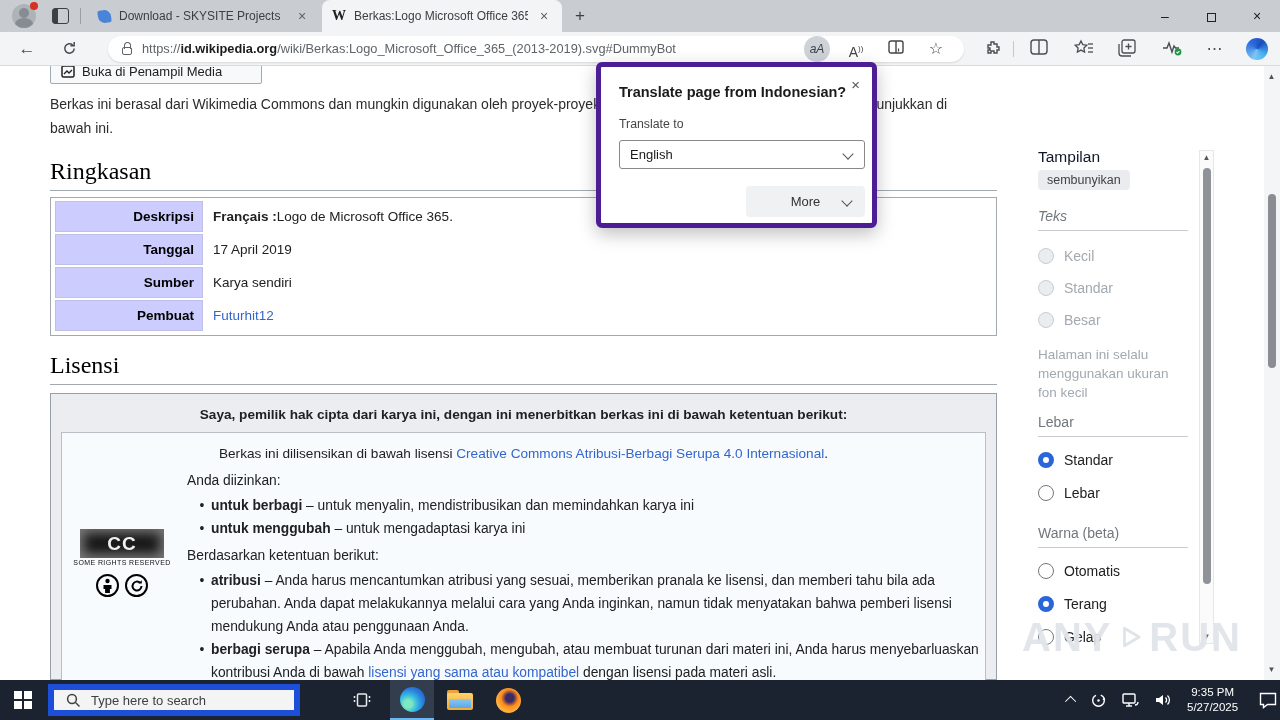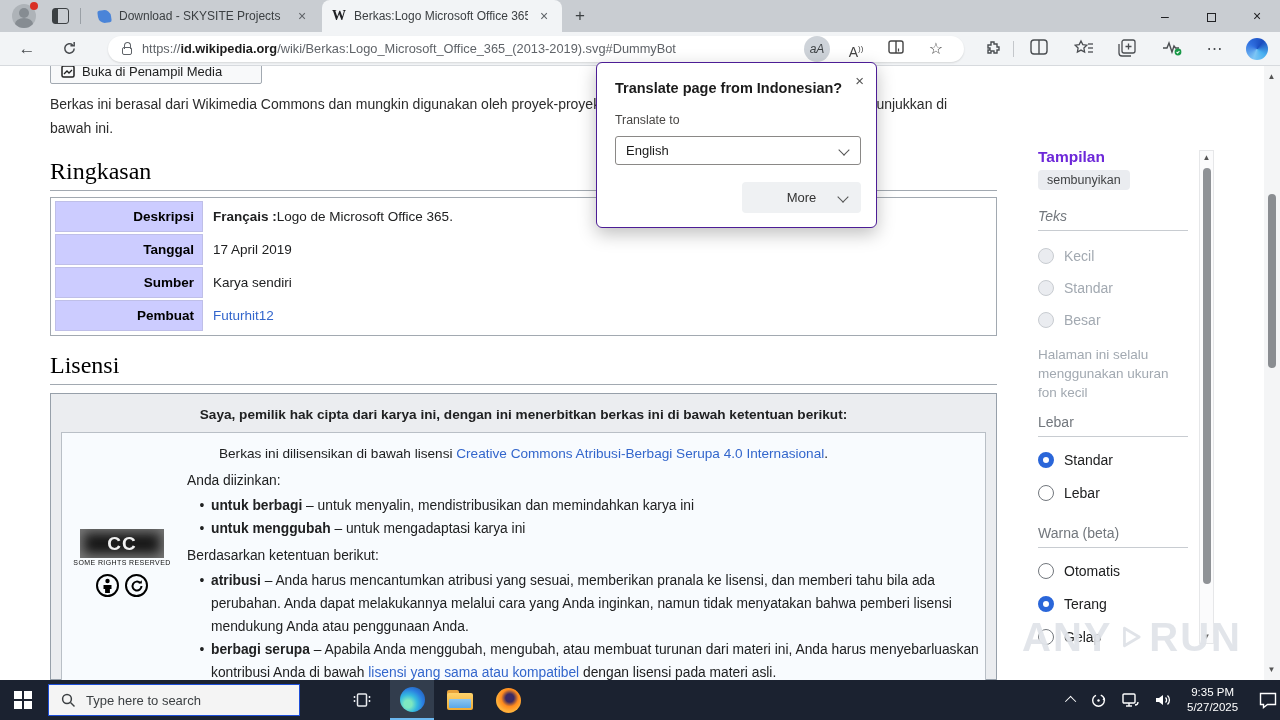--- a/index.html
+++ b/index.html
@@ -64,56 +64,56 @@
   .ccicons { margin-top:8px; display:flex; justify-content:center; gap:6px; }
   .ccring { width:23px; height:23px; border:2.2px solid #000; border-radius:50%; display:flex; align-items:center; justify-content:center; }
   .lic-text { position:absolute; left:125px; top:36px; width:795px; font-size:13.8px; color:#202122; line-height:23px; }
   .bullets { margin:2px 0 4px 6px; }
   .bullet-row { display:flex; }
   .bullet-dot { width:18px; text-align:center; flex:0 0 18px; }
   .term { font-weight:bold; }
 
   
   .sidepanel { left:1038px; top:148px; width:158px; height:520px; }
-  .sp-title { font-size:15.5px; font-weight:bold; color:#6d28d9; }
+  .sp-title { font-size:15.5px; font-weight:normal; color:#0f172a; }
   .hide-btn { position:absolute; left:0; top:22px; background:#eaecf0; border-radius:4px; padding:3px 9px; font-size:12.5px; color:#404244; }
   .sp-section { position:absolute; left:0; width:150px; font-size:14px; color:#72777d; border-bottom:1px solid #c8ccd1; padding-bottom:6px; }
   .radio-row { position:absolute; left:0; display:flex; align-items:center; gap:10px; font-size:14px; color:#202122; }
   .radio { width:16px; height:16px; border-radius:50%; background:#fff; border:1.5px solid #72777d; flex:0 0 16px; }
   .radio.sel { border:5px solid #2a66d9; }
   .radio.dis { border:1px solid #c8ccd1; background:#eaecf0; }
   .radio-row.dis { color:#a2a9b1; }
   .sp-note { position:absolute; left:0; width:150px; font-size:13.5px; line-height:19px; color:#a2a9b1; }
 
   
   .inner-sb { left:1199px; top:150px; width:15px; height:494px; background:#fbfbfc; border:1px solid #e6e7e9; }
   .inner-sb .thumb { position:absolute; left:3px; top:17px; width:8px; height:416px; border-radius:4px; background:#8f9296; }
   .sb-arrow { position:absolute; left:0; width:13px; text-align:center; font-size:8px; color:#555; }
   .outer-sb { left:1264px; top:66px; width:16px; height:614px; background:#f4f5f6; }
   .outer-sb .thumb { position:absolute; left:4px; top:128px; width:8px; height:174px; border-radius:4px; background:#8a8d91; }
 
   
-  .popup { left:596px; top:62px; width:281px; height:166px; background:#fff; border:1px solid #4c1d95; border-radius:6px; box-shadow:0 6px 18px rgba(0,0,0,.25); z-index:30; }
+  .popup { left:596px; top:62px; width:281px; height:166px; background:#fff; border:5px solid #4c1d95; border-radius:6px; box-shadow:0 6px 18px rgba(0,0,0,.25); z-index:30; }
   .popup-title { position:absolute; left:18px; top:17px; font-size:14.5px; font-weight:bold; color:#1b1b1b; }
   .popup-close { position:absolute; right:12px; top:9px; font-size:15px; color:#555; }
   .popup-label { position:absolute; left:18px; top:50px; font-size:12.3px; color:#484644; }
   .popup-select { position:absolute; left:18px; top:73px; width:246px; height:29px; border:1px solid #8a8886; border-radius:3px; font-size:13px; color:#1b1b1b; line-height:27px; padding-left:10px; background:#fff; }
   .chev { position:absolute; width:8px; height:8px; border-right:1.6px solid #555; border-bottom:1.6px solid #555; transform:rotate(45deg); }
   .btn-translate { position:absolute; left:18px; top:119px; width:119px; height:31px; background:#1071cb; border-radius:4px; color:#fff; font-size:13px; text-align:center; line-height:31px; }
   .btn-more { position:absolute; left:145px; top:119px; width:119px; height:31px; background:#eff1f3; border-radius:4px; color:#333; font-size:13px; text-align:center; line-height:31px; }
 
   
   .watermark { left:1022px; top:604px; width:220px; height:66px; z-index:40; display:flex; align-items:center; gap:6px; pointer-events:none; }
   .wm-text { font-size:40px; font-weight:bold; letter-spacing:2px; color:rgba(203,208,216,.55); text-shadow:0 0 1px rgba(255,255,255,.9); }
 
   
   .taskbar { left:0; top:680px; width:1280px; height:40px; background:#1b2230; z-index:50; }
   .startgrid { left:14px; top:11px; width:18px; height:18px; display:grid; grid-template-columns:8px 8px; grid-template-rows:8px 8px; gap:2px; }
   .startgrid div { background:#fff; }
-  .tb-search { left:48px; top:4px; width:252px; height:32px; background:#f4f4f4; border:1px solid #1d4ed8; display:flex; align-items:center; gap:10px; padding-left:12px; font-size:13px; color:#3c4043; }
+  .tb-search { left:48px; top:4px; width:252px; height:32px; background:#f4f4f4; border:6px solid #1d4ed8; display:flex; align-items:center; gap:10px; padding-left:12px; font-size:13px; color:#3c4043; }
   .tb-app { top:0; width:44px; height:40px; display:flex; align-items:center; justify-content:center; }
   .tb-app.active { background:#323d4d; border-bottom:2px solid #6cb8f0; }
   .edge-logo { width:25px; height:25px; border-radius:50%; background:radial-gradient(circle at 32% 68%, #7ee8c0 0 16%, #35b9e0 38%, #2b7de0 62%, #1b4f9e 100%); }
   .folder { position:relative; width:26px; height:20px; }
   .folder .back { position:absolute; left:0; top:0; width:12px; height:5px; background:#e8a33b; border-radius:2px 2px 0 0; }
   .folder .front { position:absolute; left:0; top:3px; width:26px; height:17px; background:linear-gradient(#ffd36b,#f0ab35); border-radius:2px; }
   .folder .clip { position:absolute; left:2px; top:9px; width:22px; height:9px; background:linear-gradient(#8ec7f0,#5aa7e8); border-radius:1px; }
   .firefox { width:25px; height:25px; border-radius:50%; background:radial-gradient(circle at 55% 40%, #3b2a63 0 20%, #ff8a1d 42%, #ffb43c 68%, #e8551d 100%); }
   .tray { top:0; height:40px; display:flex; align-items:center; gap:14px; color:#fff; }
   .chev-up { width:8px; height:8px; border-left:1.6px solid #fff; border-top:1.6px solid #fff; transform:rotate(45deg) translateY(2px); }

